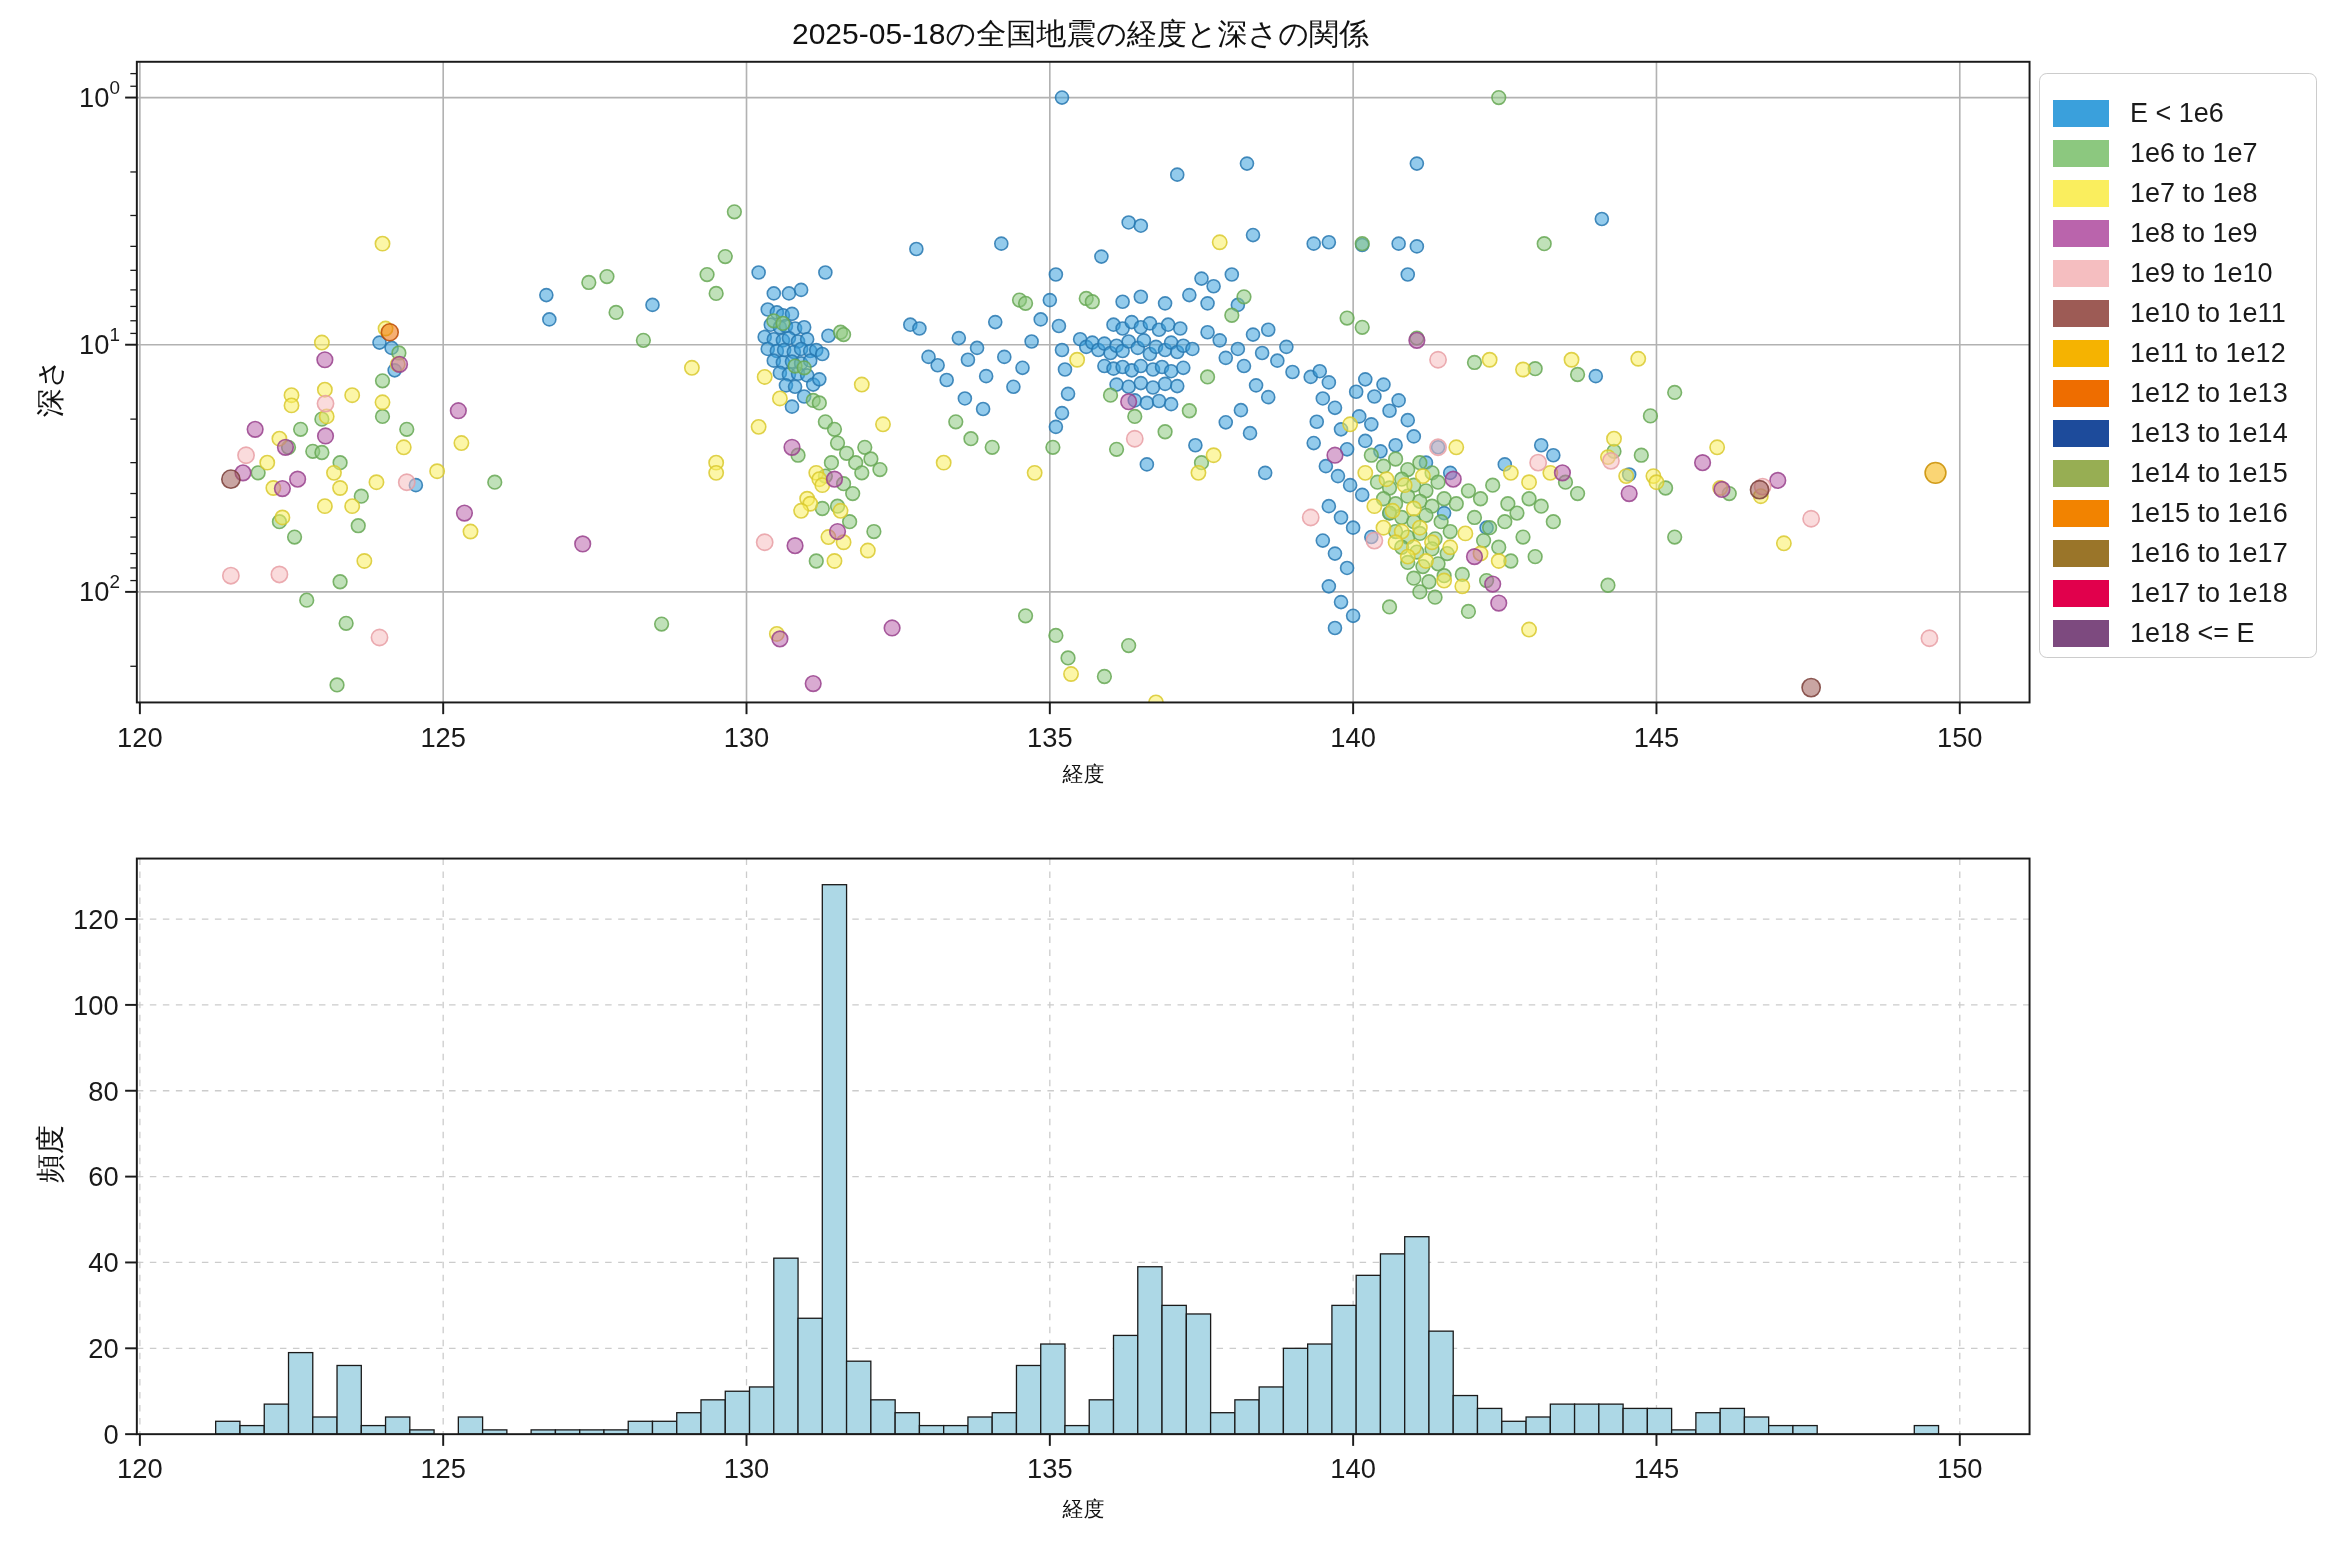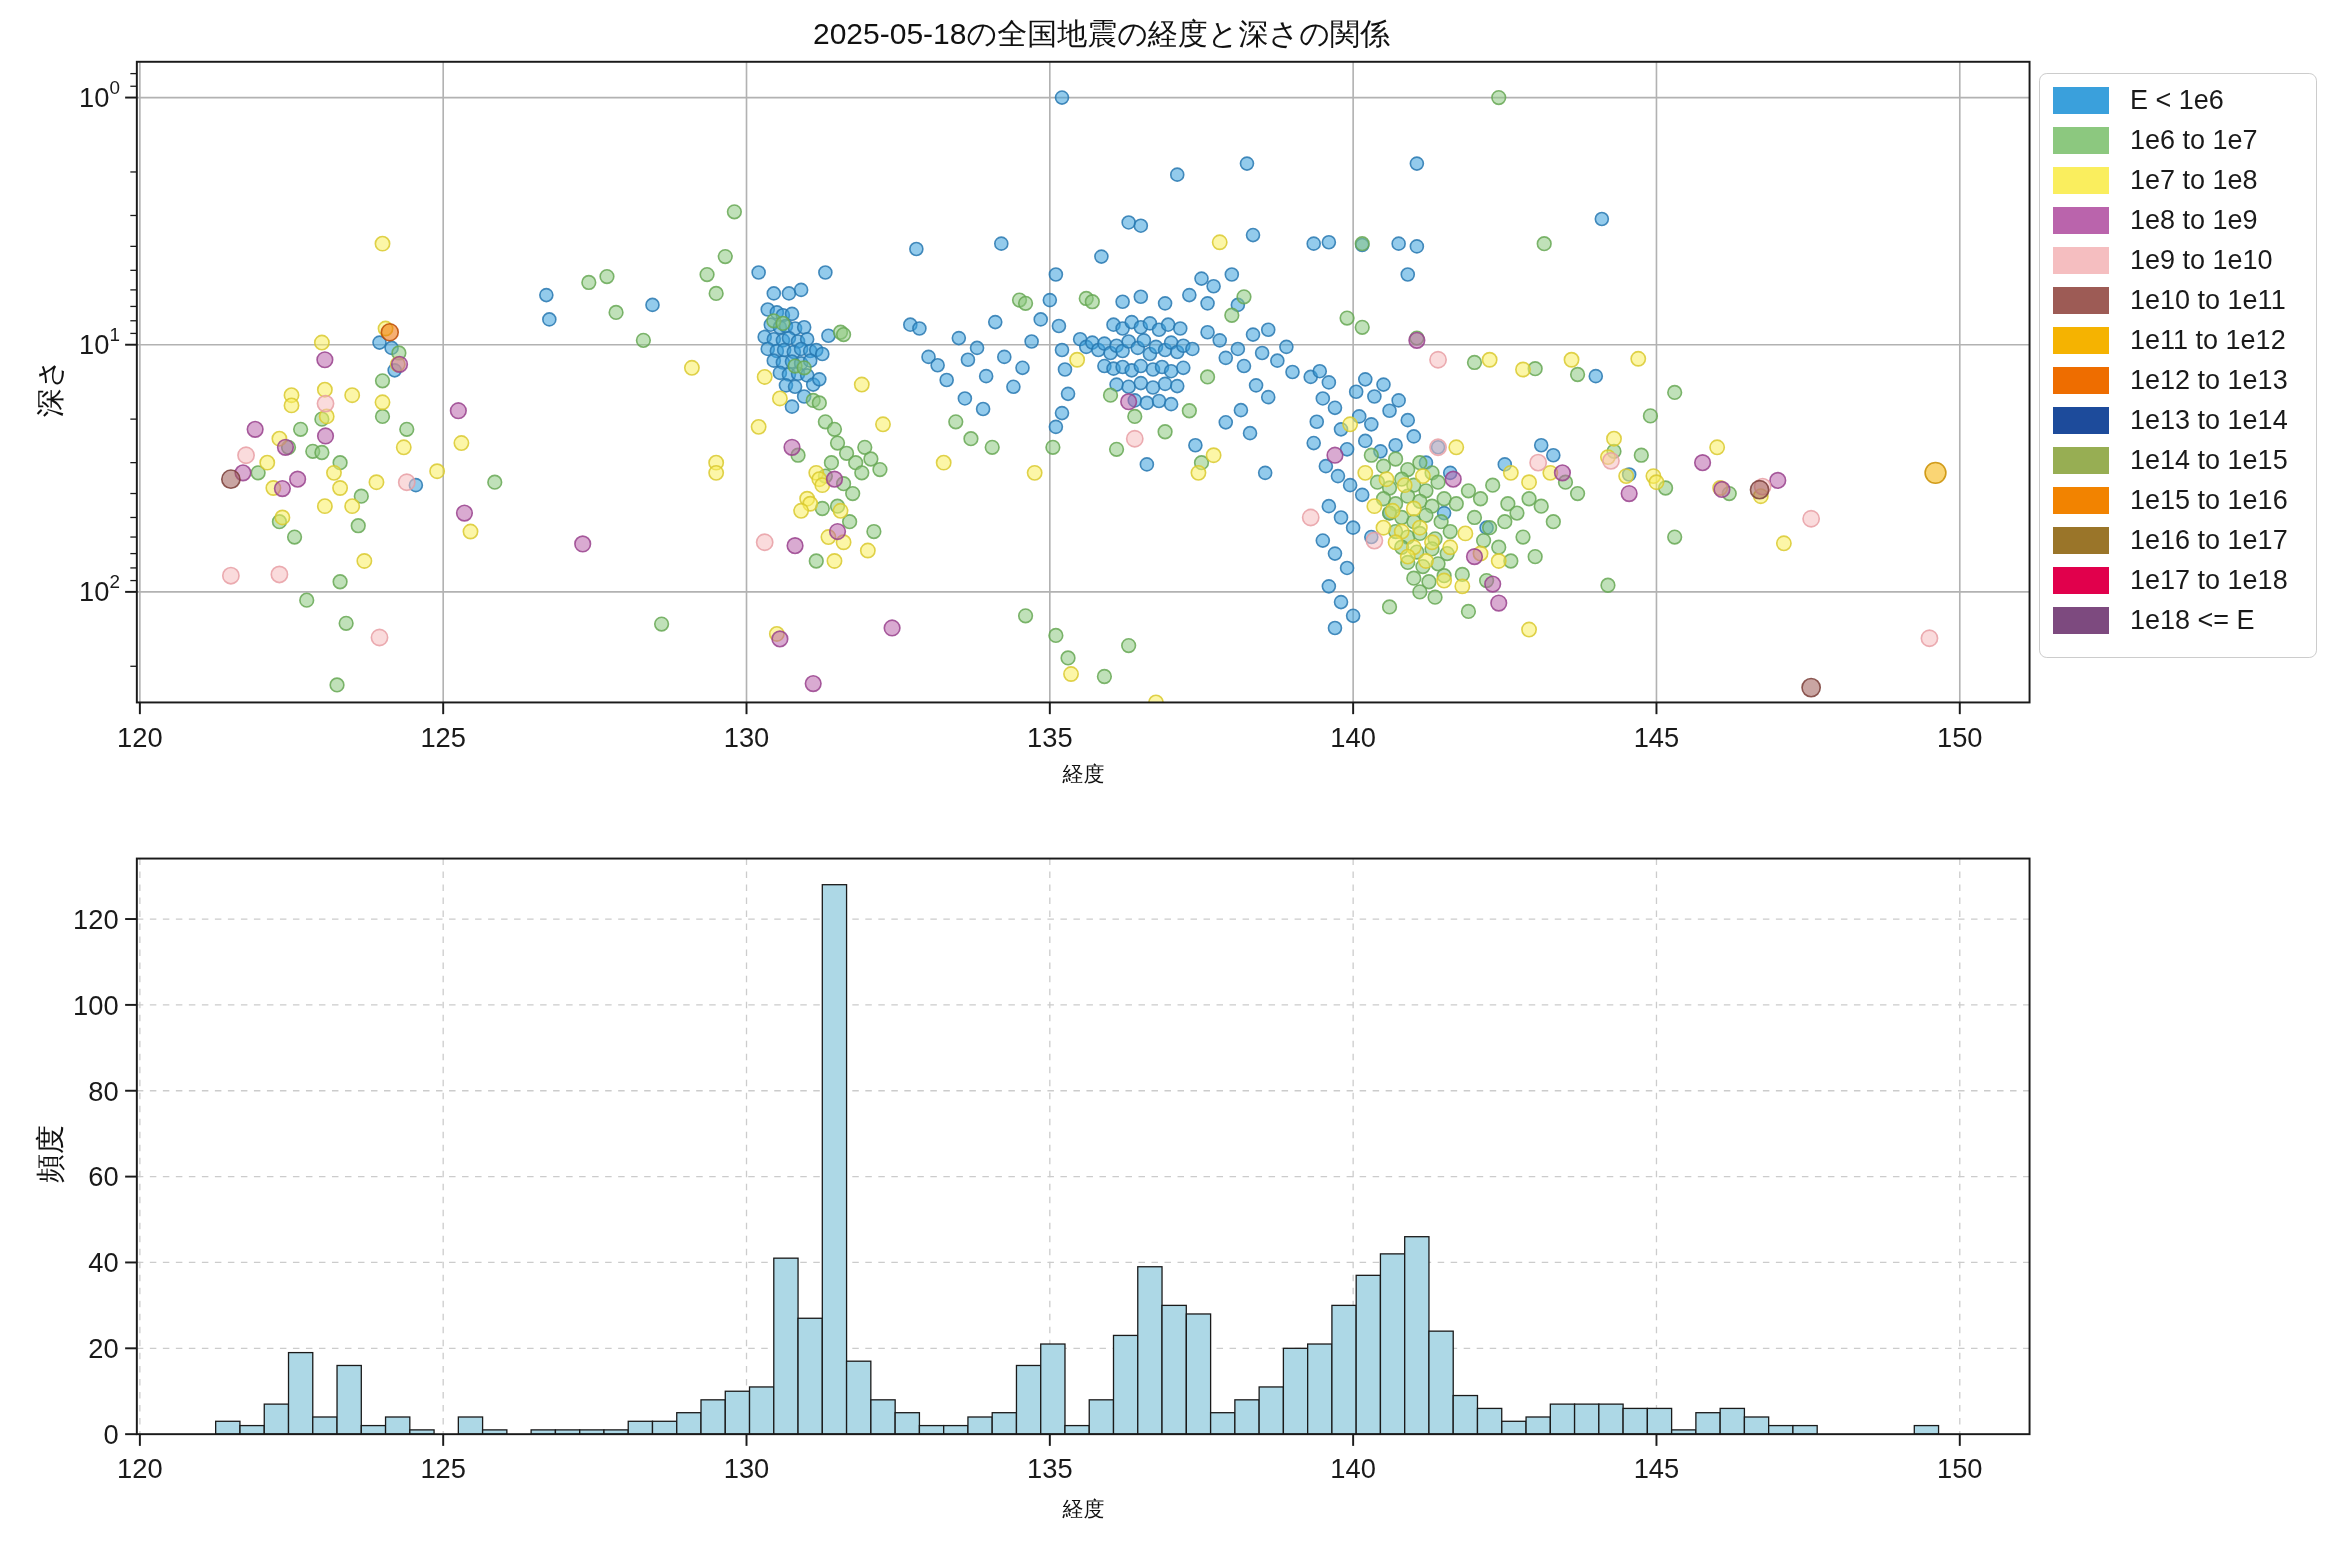--- a/index.html
+++ b/index.html
@@ -1,31 +1,31 @@
 <!DOCTYPE html>
 <html style="font-size:10.4px"><head>
 <meta charset="utf-8">
 <style>
   html,body{margin:0;padding:0;background:#ffffff;}
   body{width:2342px;height:1561px;position:relative;overflow:hidden;
        font-family:"Liberation Sans","DejaVu Sans",sans-serif;color:#1a1a1a;}
   #chart-svg{position:absolute;left:0;top:0;}
-  .fig-title{position:absolute;left:155px;top:14.3px;width:1893px;text-align:center;
+  .fig-title{position:absolute;left:134px;top:14.3px;width:1893px;text-align:center;
        font-size:30px;color:#111;}
   .xlabel{position:absolute;width:1893px;left:137px;text-align:center;font-size:21px;color:#111;}
   .xlabel.top{top:760px;}
   .xlabel.bottom{top:1495px;}
   .ylabel{position:absolute;left:11.7px;width:78px;text-align:center;font-size:29px;color:#111;
        transform:rotate(-90deg);transform-origin:center center;white-space:nowrap;}
   .ylabel.top{top:368px;}
   .ylabel.bottom{top:1134px;}
   .legend{position:absolute;left:2039px;top:73px;width:278px;box-sizing:border-box;
        background:#ffffff;border:1.3px solid #cccccc;border-radius:7.8px;
        padding:13px 9px 10.4px 13px;}
-  .legend-item{display:flex;align-items:flex-start;height:40px;}
+  .legend-item{display:flex;align-items:flex-end;height:40px;}
   .legend-swatch{width:56px;height:27px;flex:0 0 56px;margin-right:21px;}
   .legend-label{font-size:27px;line-height:27px;color:#1a1a1a;white-space:nowrap;}
 </style>
 </head>
 <body>
 
 <svg id="chart-svg" width="2342" height="1561" viewBox="0 0 3600 2400">
     <defs>
       <clipPath id="scclip">
         <rect x="210" y="95" width="2910" height="985"></rect>

